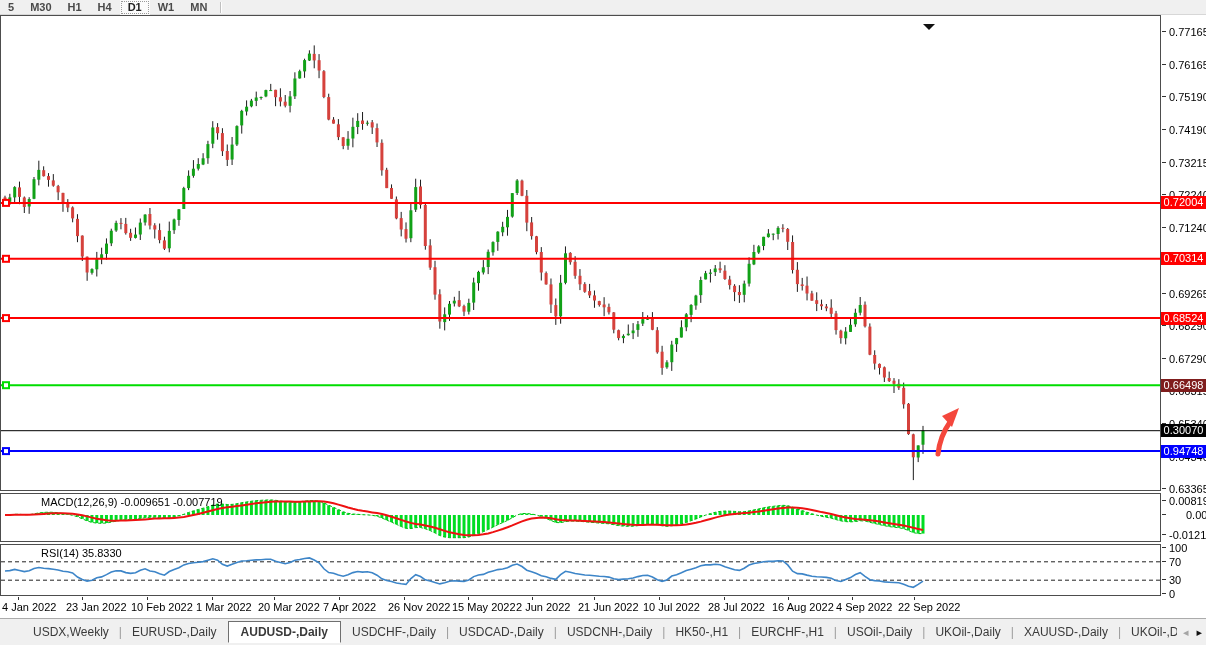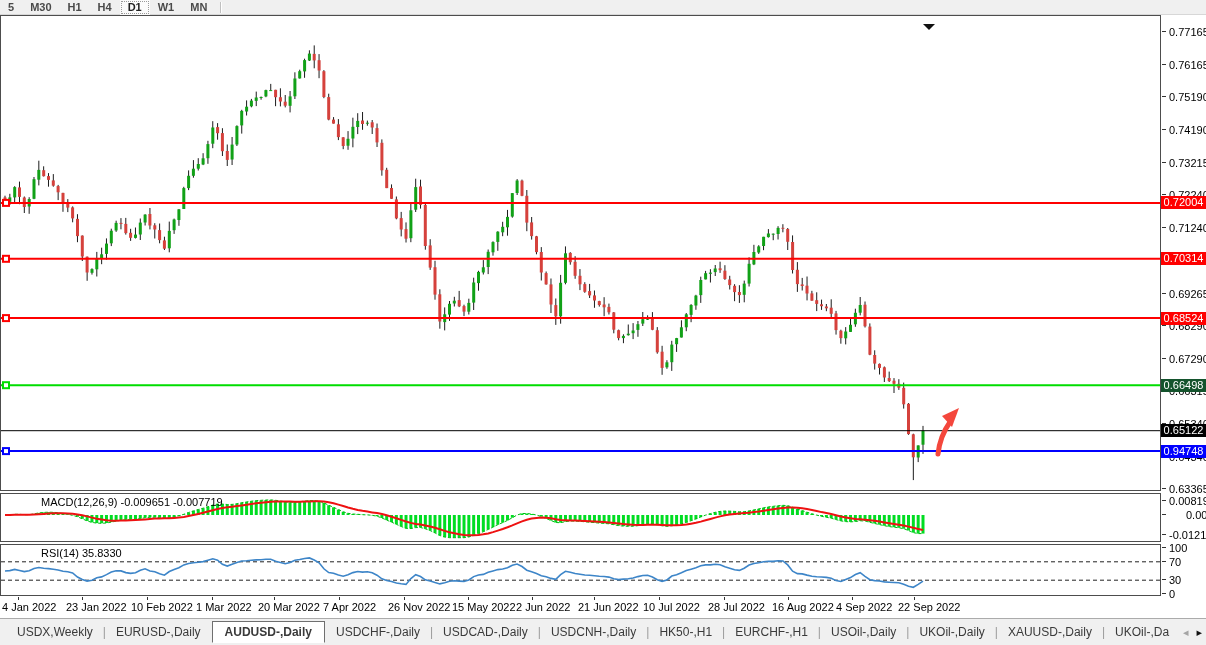--- a/index.html
+++ b/index.html
@@ -31,21 +31,21 @@
   .price-box{position:absolute;left:0;width:45px;height:13px;color:#fff;text-align:center;line-height:13px;font-size:11px;z-index:6;}
 
   
   #date-axis{position:absolute;left:0;top:597px;width:1161px;height:20px;background:#fff;font-size:11px;color:#000;}
   .date-label{position:absolute;top:4px;white-space:nowrap;}
   .date-tick{position:absolute;top:0;width:1px;height:3px;background:#333;}
 
   
   #tabbar{position:absolute;left:0;top:618px;width:1206px;height:27px;background:#f0f0f0;border-top:1px solid #ababab;
     box-sizing:border-box;display:flex;align-items:center;font-size:12px;color:#3a3a3a;}
-  #tabs-wrap{display:flex;align-items:center;overflow:hidden;width:1168px;padding-left:8px;height:100%;}
+  #tabs-wrap{display:flex;align-items:center;overflow:hidden;width:1168px;padding-left:24px;height:100%;}
   .tab{padding:2px 9px;white-space:nowrap;cursor:default;}
   .tab.active{background:#fff;border:1px solid #6f6f6f;border-bottom:1px solid #fff;font-weight:bold;padding:3px 12px;margin:0 2px;}
   .tab-sep{color:#9a9a9a;padding:0 1px;}
   #tab-scroll{position:absolute;right:4px;top:0;height:27px;display:flex;align-items:center;gap:8px;font-size:11px;background:#f0f0f0;padding-left:6px;}
   #tab-scroll .left{color:#a5a5a5;}
   #tab-scroll .right{color:#111;}
 </style>
 </head>
 <body>
 
@@ -720,23 +720,23 @@
       <div class="tick-label" style="top: 527px;">100</div>
       <div class="tick-dash" style="top: 546px;"></div>
       <div class="tick-label" style="top: 541px;">70</div>
       <div class="tick-dash" style="top: 564px;"></div>
       <div class="tick-label" style="top: 559px;">30</div>
       <div class="tick-dash" style="top: 578px;"></div>
       <div class="tick-label" style="top: 573px;">0</div>
       <div class="price-box" style="top: 181px; background: rgb(255, 0, 0);">0.72004</div>
       <div class="price-box" style="top: 237px; background: rgb(255, 0, 0);">0.70314</div>
       <div class="price-box" style="top: 297px; background: rgb(255, 0, 0);">0.68524</div>
-      <div class="price-box" style="top: 364px; background: #14532d;">0.66498</div>
+      <div class="price-box" style="top: 364px; background: #7f1d1d;">0.66498</div>
       <div class="price-box" style="top: 430px; background: rgb(0, 0, 255);">0.94748</div>
-      <div class="price-box" style="top: 409px; background: rgb(0, 0, 0);">0.65122</div>
+      <div class="price-box" style="top: 409px; background: rgb(0, 0, 0);">0.30070</div>
     </div>
 
   <div id="date-axis">
       <div class="date-tick" style="left: 18px;"></div>
       <div class="date-label" style="left: 2px;">4 Jan 2022</div>
       <div class="date-tick" style="left: 82px;"></div>
       <div class="date-label" style="left: 66px; text-align: center;">23 Jan 2022</div>
       <div class="date-tick" style="left: 147px;"></div>
       <div class="date-label" style="left: 131px;">10 Feb 2022</div>
       <div class="date-tick" style="left: 212px;"></div>

